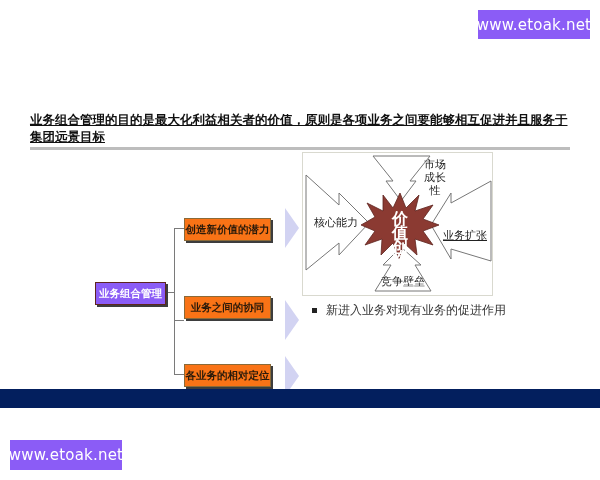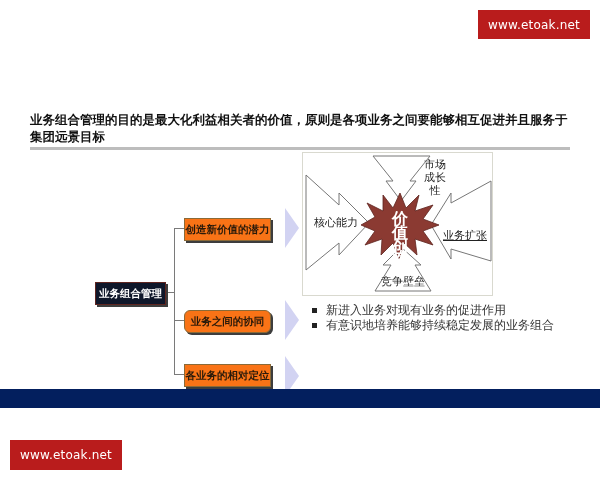--- a/index.html
+++ b/index.html
@@ -1,36 +1,36 @@
 <!DOCTYPE html>
 <html><head>
 <meta charset="utf-8">
 <style>
   html, body { margin:0; padding:0; }
   body { width:600px; height:480px; background:#ffffff; position:relative; overflow:hidden;
          font-family:"DejaVu Sans", sans-serif; }
-  .wm { position:absolute; background:#b91c1c; color:#ffffff; font-family:"DejaVu Sans", sans-serif;
-        font-size:12px; display:flex; align-items:center; justify-content:center; letter-spacing:0.2px; }
+  .wm { position:absolute; background:#8b5cf6; color:#ffffff; font-family:"DejaVu Sans", sans-serif;
+        font-size:15px; display:flex; align-items:center; justify-content:center; letter-spacing:0.2px; }
   .wm-top { left:478px; top:10px; width:112px; height:29px; }
   .wm-bottom { left:10px; top:440px; width:112px; height:30px; }
   .title { position:absolute; left:30px; top:111px; width:545px; font-size:12.5px; font-weight:bold;
-           color:#111; line-height:17px; }
+           color:#111; line-height:17px;text-decoration:underline; }
   .rule { position:absolute; left:30px; top:147px; width:540px; height:3px; background:#bdbdbd; }
   .frame { position:absolute; left:302px; top:152px; width:189px; height:142px; border:1px solid #d9d9cf;
            background:#ffffff; }
   .frame svg { position:absolute; left:0; top:0; }
   .lbl { position:absolute; font-size:11px; color:#222; text-align:center; line-height:13px; }
   .center-lbl { color:#ffffff; font-weight:bold; font-size:16px; line-height:14px; }
-  .root { position:absolute; left:95px; top:282px; width:69px; height:21px; background:#0f172a;
+  .root { position:absolute; left:95px; top:282px; width:69px; height:21px; background:#8b5cf6;
           border:1px solid #5e2520; box-shadow:2px 2px 0 #3d3d3d; color:#fff; font-weight:bold;
           font-size:10.5px; display:flex; align-items:center; justify-content:center; }
   .branch { position:absolute; left:184px; width:85px; height:21px; background:#f97316;
             border:1px solid #8a6a38; box-shadow:2px 2px 0 #3d3d3d; color:#2a1a0a; font-weight:bold;
             font-size:10.5px; display:flex; align-items:center; justify-content:center; }
-  .b1 { top:218px; } .b2 { top:310px;border-radius:6px; } .b3 { top:364px; }
+  .b1 { top:218px; } .b2 { top:296px; } .b3 { top:364px; }
   .conn { position:absolute; background:#7a7a7a; }
   .chev { position:absolute; width:0; height:0; border-top:20px solid transparent;
           border-bottom:20px solid transparent; border-left:14px solid #d2d3f2; }
   .bullets { position:absolute; left:312px; font-size:12px; color:#333; line-height:15px; }
   .bullets div { position:relative; padding-left:14px; }
   .bullets div::before { content:""; position:absolute; left:0; top:5px; width:5px; height:5px; background:#222; }
   .band { position:absolute; left:0; top:389px; width:600px; height:19px; background:#031f5e; }
 </style>
 </head>
 <body>
@@ -77,20 +77,19 @@
 <div class="branch b1">创造新价值的潜力</div>
 <div class="branch b2">业务之间的协同</div>
 <div class="branch b3">各业务的相对定位</div>
 
 <div class="chev" style="left:285px;top:208px;"></div>
 <div class="chev" style="left:285px;top:300px;"></div>
 <div class="chev" style="left:285px;top:356px;"></div>
 
 <div class="bullets" style="top:303px;">
   <div>新进入业务对现有业务的促进作用</div>
-  <div>有意识地培养能够持续稳定发展的业务组合</div>
 </div>
 <div class="bullets" style="top:358px;">
 </div>
 
 <div class="band"></div>
 
 <div class="wm wm-bottom">www.etoak.net</div>
 
 </body></html>

